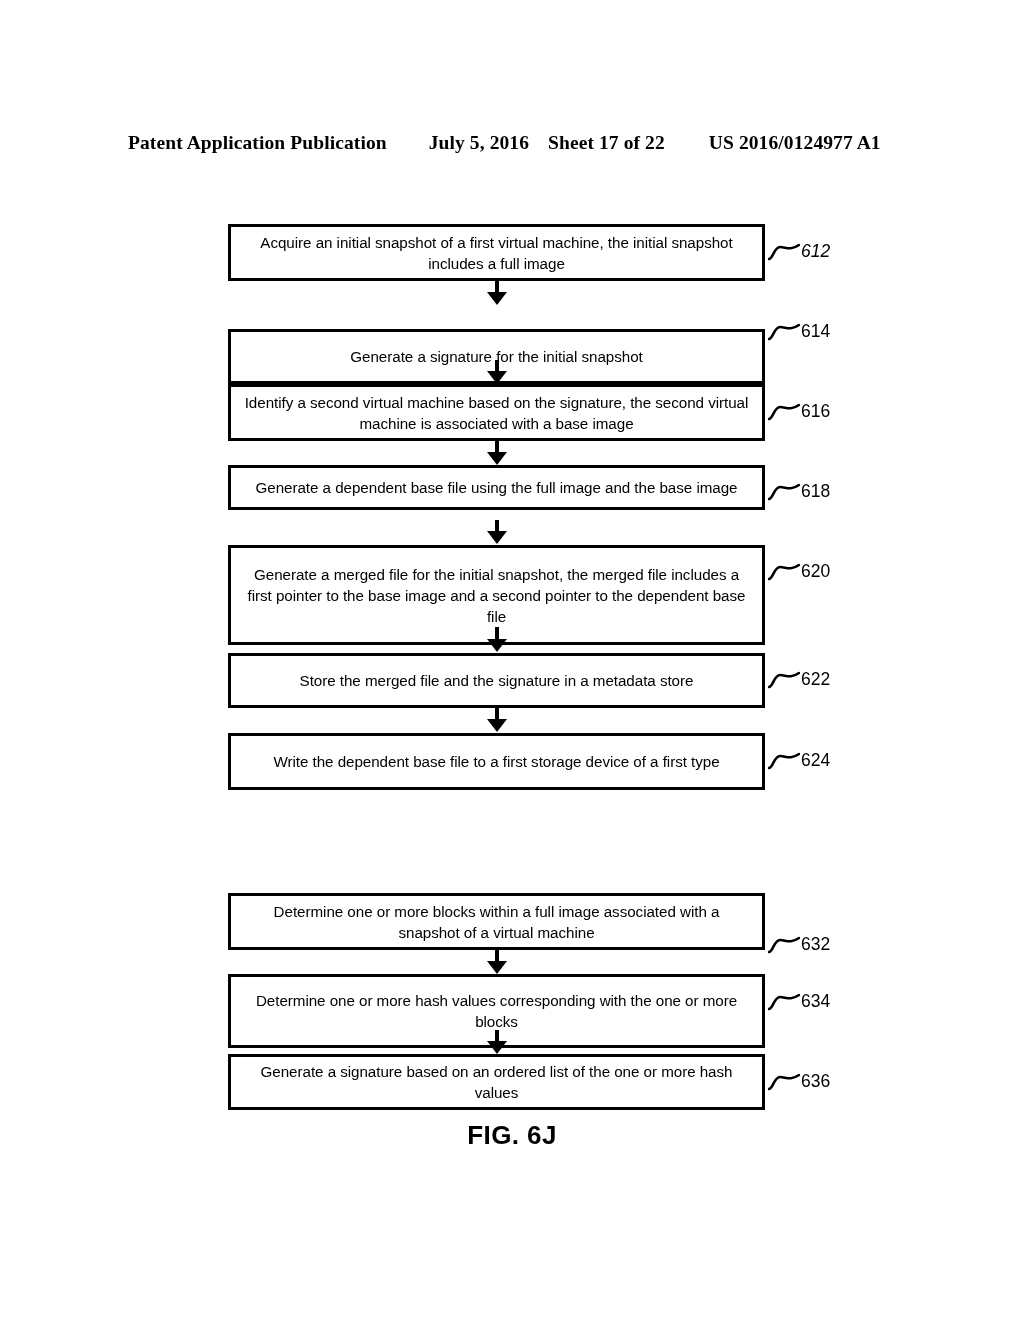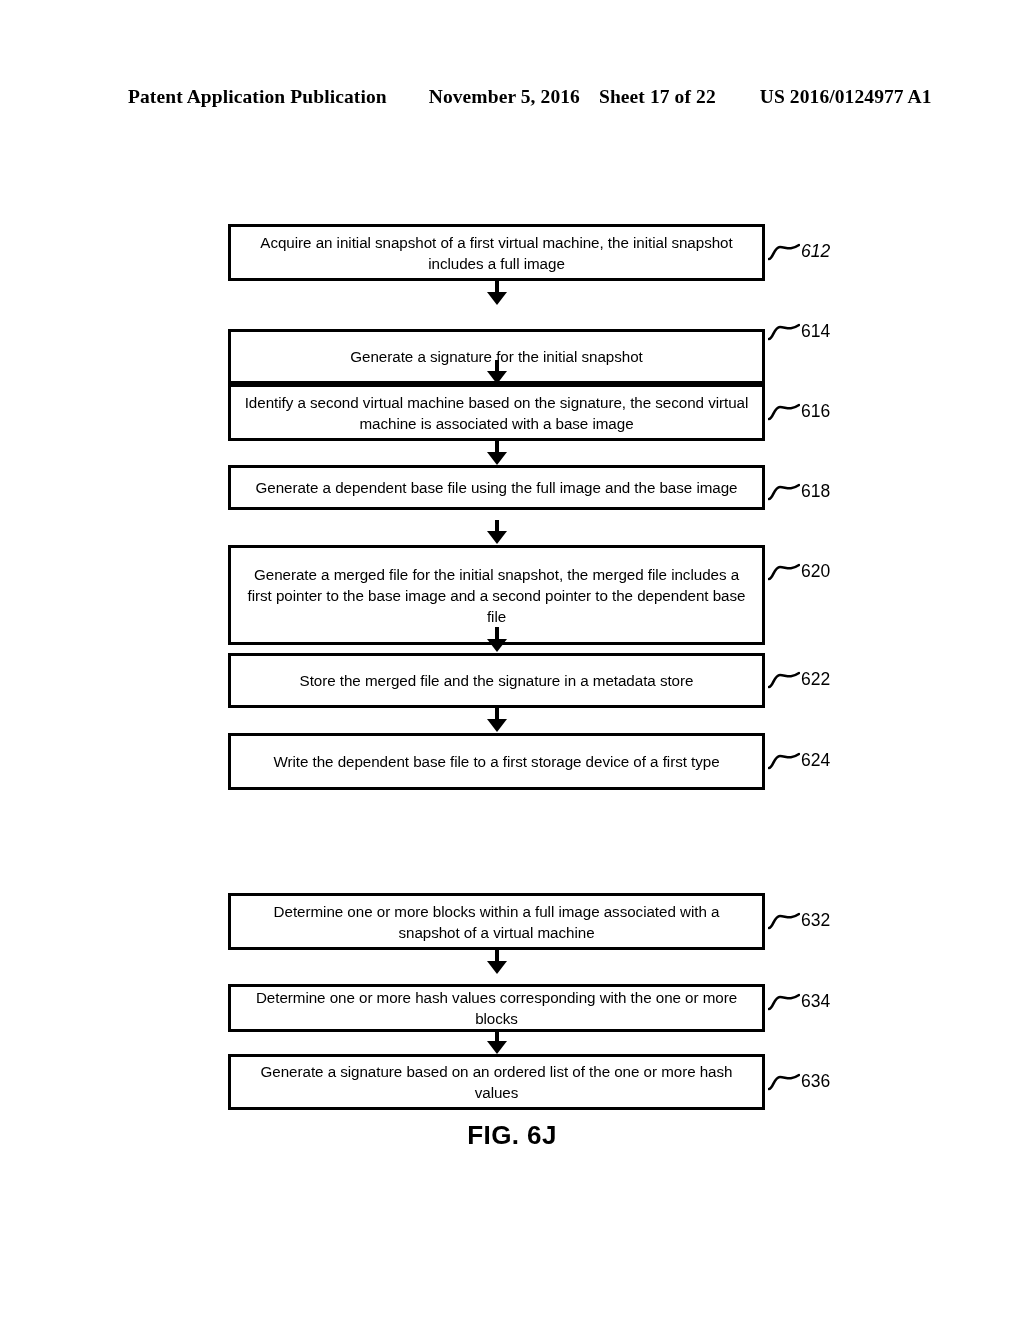--- a/index.html
+++ b/index.html
@@ -27,21 +27,21 @@
     font-family: "Liberation Serif", serif;
     font-weight: bold;
     font-size: 19.5px;
     letter-spacing: 0.1px;
     white-space: nowrap;
     display: flex;
     align-items: baseline;
   }
   .page-header .hdr-pub    { }
   .page-header .hdr-date   { margin-left: 42px; }
-  .page-header .hdr-sheet  { margin-left: 19px; }
+  .page-header .hdr-sheet  { margin-left: 19px; margin-top: 46px; }
   .page-header .hdr-number { margin-left: 44px; }
 
   
   .flow {
     position: absolute;
     left: 0;
     width: 1024px;
     padding-left: 24px;
   }
   #flow-6i { top: 0; height: 860px; }
@@ -116,21 +116,21 @@
     font-size: 26px;
     letter-spacing: 0.4px;
     color: #000000;
   }
 </style>
 </head>
 <body>
 
 <div class="page-header">
   <span class="hdr-pub">Patent Application Publication</span>
-  <span class="hdr-date">November 5, 2016</span>
+  <span class="hdr-date">July 5, 2016</span>
   <span class="hdr-sheet">Sheet 17 of 22</span>
   <span class="hdr-number">US 2016/0124977 A1</span>
 </div>
 
 <div class="flow" id="flow-6i">
 
   <div class="fc-box" style="top:224px;height:57px;">
     <span class="fc-text">Acquire an initial snapshot of a first virtual machine, the initial snapshot includes a full image</span>
   </div>
   <div class="fc-ref" style="top:239px;left:768px;font-style:italic;">
@@ -218,31 +218,31 @@
     <span class="ref-num">624</span>
   </div>
 
 </div>
 
 <div class="flow" id="flow-6j">
 
   <div class="fc-box" style="top:893px;height:57px;">
     <span class="fc-text">Determine one or more blocks within a full image associated with a snapshot of a virtual machine</span>
   </div>
-  <div class="fc-ref" style="top:908px;left:768px;">
+  <div class="fc-ref" style="top:932px;left:768px;">
     <svg class="lead" viewBox="0 0 32 18" xmlns="http://www.w3.org/2000/svg">
       <path d="M1 16 C5 16, 6 4, 12 4 C18 4, 22 8, 31 2" fill="none" stroke="#000" stroke-width="2.6" stroke-linecap="round"></path>
     </svg>
     <span class="ref-num">632</span>
   </div>
 
   <div class="fc-conn" style="top:950px;height:13px;"></div>
   <div class="fc-arrowhead" style="top:961px;"></div>
 
-  <div class="fc-box" style="top:974px;height:48px;margin-top:10px;">
+  <div class="fc-box" style="top:974px;height:74px;">
     <span class="fc-text">Determine one or more hash values corresponding with the one or more blocks</span>
   </div>
   <div class="fc-ref" style="top:989px;left:768px;">
     <svg class="lead" viewBox="0 0 32 18" xmlns="http://www.w3.org/2000/svg">
       <path d="M1 16 C5 16, 6 4, 12 4 C18 4, 22 8, 31 2" fill="none" stroke="#000" stroke-width="2.6" stroke-linecap="round"></path>
     </svg>
     <span class="ref-num">634</span>
   </div>
 
   <div class="fc-conn" style="top:1030px;height:13px;"></div>

